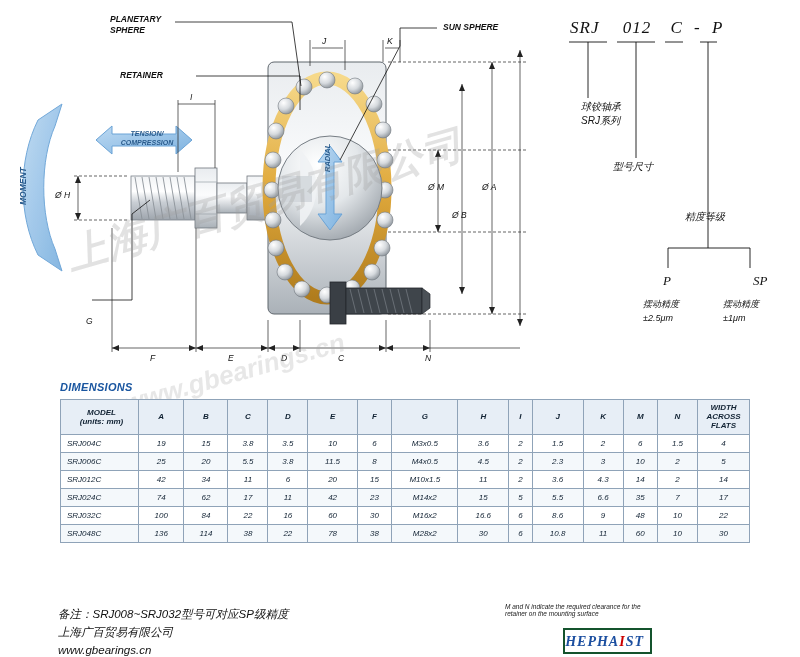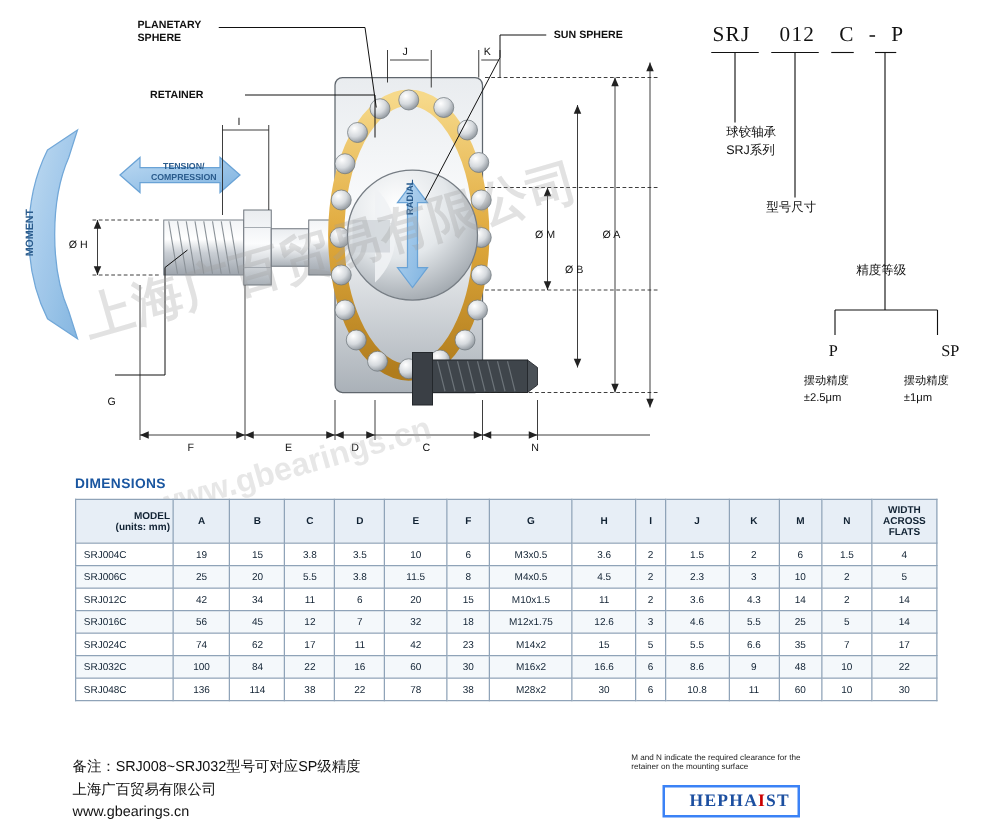--- a/index.html
+++ b/index.html
@@ -5,21 +5,21 @@
   * { box-sizing: border-box; }
   html, body { margin:0; padding:0; }
   body {
     width: 800px; height: 657px;
     background: #ffffff;
     font-family: "Liberation Sans", sans-serif;
     color: #111;
     position: relative;
     overflow: hidden;
   }
-  .page { position: relative; width: 656px; height: 657px; }
+  .page { position: relative; width: 656px; height: 657px; font-style: italic; }
 
   
   .watermark {
     position: absolute;
     left: 60px; top: 230px;
     width: 700px;
     transform: rotate(-16deg);
     transform-origin: left top;
     font-size: 40px;
     font-weight: bold;
@@ -70,21 +70,21 @@
     color:#123;
     height:18px;
   }
   table.dims thead th {
     background:#e7eef6;
     font-weight:bold;
     font-size:8px;
     line-height:1.15;
   }
   table.dims thead th.model {
-    text-align:right; padding-left:6px; width:78px;
+    text-align:center; padding-left:6px; width:78px;
   }
   table.dims tbody td:first-child {
     text-align:left; padding-left:6px; font-size:8px;
   }
   table.dims tbody tr:nth-child(odd) { background:#ffffff; }
   table.dims tbody tr:nth-child(even) { background:#f4f8fb; }
 
   .note-small {
     position:absolute; left:505px; top:603px;
     font-size:6.5px; color:#222;
@@ -92,23 +92,23 @@
 
   
   .footer {
     position:absolute; left:58px; top:606px;
     font-size:11.5px; line-height:1.55; color:#111;
   }
   .footer .row { white-space:nowrap; }
 
   
   .logo {
-    position:absolute; right:16px; top:628px;
-    border:2px solid #3b82f6;
-    padding:2px 6px 2px 20px;
+    position:absolute; right:4px; top:628px;
+    border:2px solid #14532d;
+    padding:2px 6px 2px 0;
     background:#fff;
   }
   .logo .txt {
     font-size:14px; font-weight:bold; letter-spacing:1px; color:#1c4fa0;
     font-family:"Liberation Serif", serif;
   }
   .logo .txt .red { color:#c00; }
   .code-lbl { position:absolute; font-size:10px; color:#111; line-height:1.4; }
   .code-lbl.small { font-size:9px; }
 
@@ -465,37 +465,20 @@
         <td>M10x1.5</td>
         <td>11</td>
         <td>2</td>
         <td>3.6</td>
         <td>4.3</td>
         <td>14</td>
         <td>2</td>
         <td>14</td>
       </tr>
       <tr>
-        <td>SRJ016C</td>
-        <td>56</td>
-        <td>45</td>
-        <td>12</td>
-        <td>7</td>
-        <td>32</td>
-        <td>18</td>
-        <td>M12x1.75</td>
-        <td>12.6</td>
-        <td>3</td>
-        <td>4.6</td>
-        <td>5.5</td>
-        <td>25</td>
-        <td>5</td>
-        <td>14</td>
-      </tr>
-      <tr>
         <td>SRJ024C</td>
         <td>74</td>
         <td>62</td>
         <td>17</td>
         <td>11</td>
         <td>42</td>
         <td>23</td>
         <td>M14x2</td>
         <td>15</td>
         <td>5</td>

